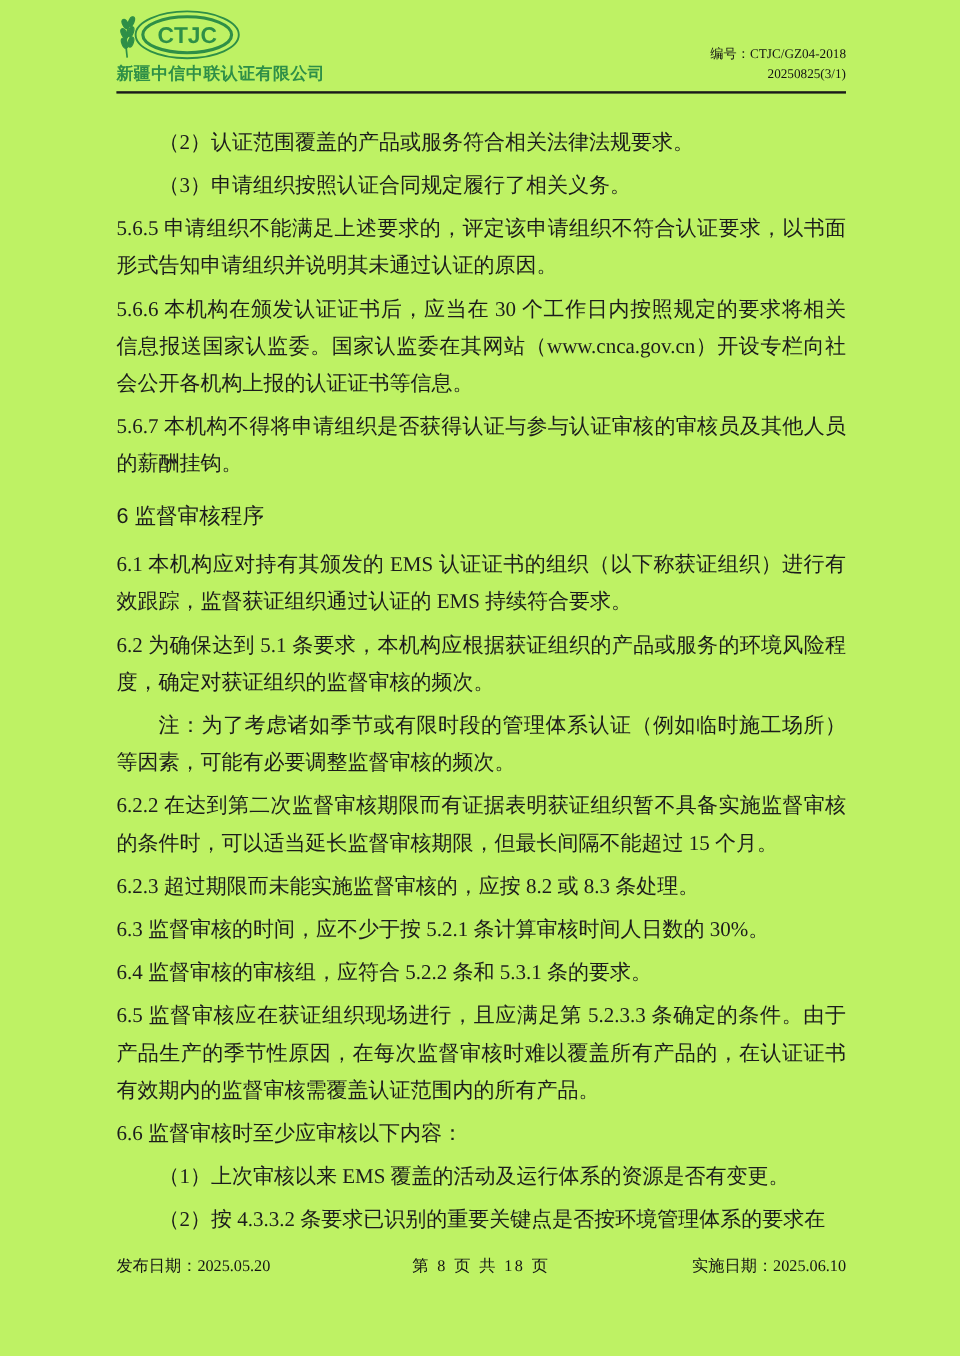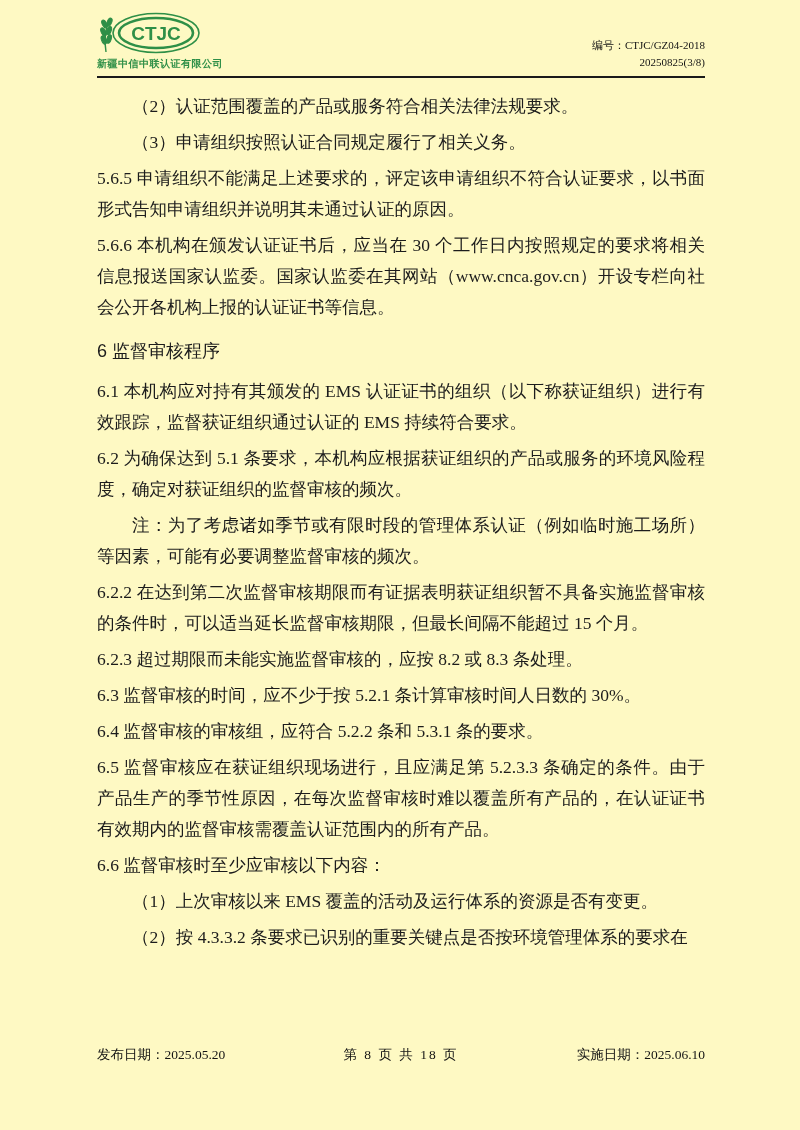--- a/index.html
+++ b/index.html
@@ -6,52 +6,52 @@
   html, body { background: #ffffff; }
   body {
     width: 800px; height: 1130px;
     font-family: "Liberation Serif", "DejaVu Serif", serif;
     color: #1c1c1c;
     position: relative;
     overflow: hidden;
   }
   .page {
     position: absolute; inset: 0;
-    background: #fef9c3;
+    background: #bef264;
     padding: 14px 95px 0 97px;
   }
   
   .header {
     display: flex;
     justify-content: space-between;
     align-items: flex-end;
     border-bottom: 2px solid #1a1a1a;
     padding-bottom: 5px;
     height: 64px;
   }
   .logo-block { display: flex; flex-direction: column; align-items: flex-start; }
   .logo-svg { display: block; }
   .company-name {
     color: #2e8f47;
-    font-size: 10px;
+    font-size: 14px;
     letter-spacing: 0.5px;
     font-family: "Liberation Sans", "DejaVu Sans", sans-serif;
     font-weight: 700;
     margin-top: 1px;
     white-space: nowrap;
   }
   .doc-id-block {
     text-align: right;
     font-size: 11px;
     line-height: 1.55;
     color: #141414;
   }
   
   .doc-body {
-    padding-top: 8px;
+    padding-top: 20px;
     font-size: 17.5px;
     line-height: 31px;
     text-align: justify;
   }
   .doc-body p { margin: 5px 0; }
   .doc-body p.item { text-indent: 2em; }
   .doc-body p.note { text-indent: 2em; }
   .doc-body p.heading {
     font-family: "Liberation Sans", "DejaVu Sans", sans-serif;
     font-weight: 400;
@@ -94,30 +94,31 @@
         <ellipse cx="59" cy="21" rx="43" ry="19.5" fill="none" stroke="#2e8f47" stroke-width="1.6"></ellipse>
         <ellipse cx="59" cy="21" rx="37" ry="15" fill="none" stroke="#2e8f47" stroke-width="2.6"></ellipse>
 
         <text x="59" y="28" text-anchor="middle" font-family="Liberation Sans, DejaVu Sans, sans-serif" font-size="19" font-weight="bold" fill="#2e8f47">CTJC</text>
       </svg>
       <div class="company-name">新疆中信中联认证有限公司</div>
     </div>
 
     <div class="doc-id-block">
       <div><span>编号：</span><span>CTJC/GZ04-2018</span></div>
-      <div>20250825(3/8)</div>
+      <div>20250825(3/1)</div>
     </div>
   </div>
 
   <div class="doc-body">
 
   <p class="item">（2）认证范围覆盖的产品或服务符合相关法律法规要求。</p>
       <p class="item">（3）申请组织按照认证合同规定履行了相关义务。</p>
       <p class="para">5.6.5 申请组织不能满足上述要求的，评定该申请组织不符合认证要求，以书面形式告知申请组织并说明其未通过认证的原因。</p>
       <p class="para">5.6.6 本机构在颁发认证证书后，应当在 30 个工作日内按照规定的要求将相关信息报送国家认监委。国家认监委在其网站（www.cnca.gov.cn）开设专栏向社会公开各机构上报的认证证书等信息。</p>
+      <p class="para">5.6.7 本机构不得将申请组织是否获得认证与参与认证审核的审核员及其他人员的薪酬挂钩。</p>
       <p class="heading">6 监督审核程序</p>
       <p class="para">6.1 本机构应对持有其颁发的 EMS 认证证书的组织（以下称获证组织）进行有效跟踪，监督获证组织通过认证的 EMS 持续符合要求。</p>
       <p class="para">6.2 为确保达到 5.1 条要求，本机构应根据获证组织的产品或服务的环境风险程度，确定对获证组织的监督审核的频次。</p>
       <p class="note">注：为了考虑诸如季节或有限时段的管理体系认证（例如临时施工场所）等因素，可能有必要调整监督审核的频次。</p>
       <p class="para">6.2.2 在达到第二次监督审核期限而有证据表明获证组织暂不具备实施监督审核的条件时，可以适当延长监督审核期限，但最长间隔不能超过 15 个月。</p>
       <p class="para">6.2.3 超过期限而未能实施监督审核的，应按 8.2 或 8.3 条处理。</p>
       <p class="para">6.3 监督审核的时间，应不少于按 5.2.1 条计算审核时间人日数的 30%。</p>
       <p class="para">6.4 监督审核的审核组，应符合 5.2.2 条和 5.3.1 条的要求。</p>
       <p class="para">6.5 监督审核应在获证组织现场进行，且应满足第 5.2.3.3 条确定的条件。由于产品生产的季节性原因，在每次监督审核时难以覆盖所有产品的，在认证证书有效期内的监督审核需覆盖认证范围内的所有产品。</p>
       <p class="para">6.6 监督审核时至少应审核以下内容：</p>

